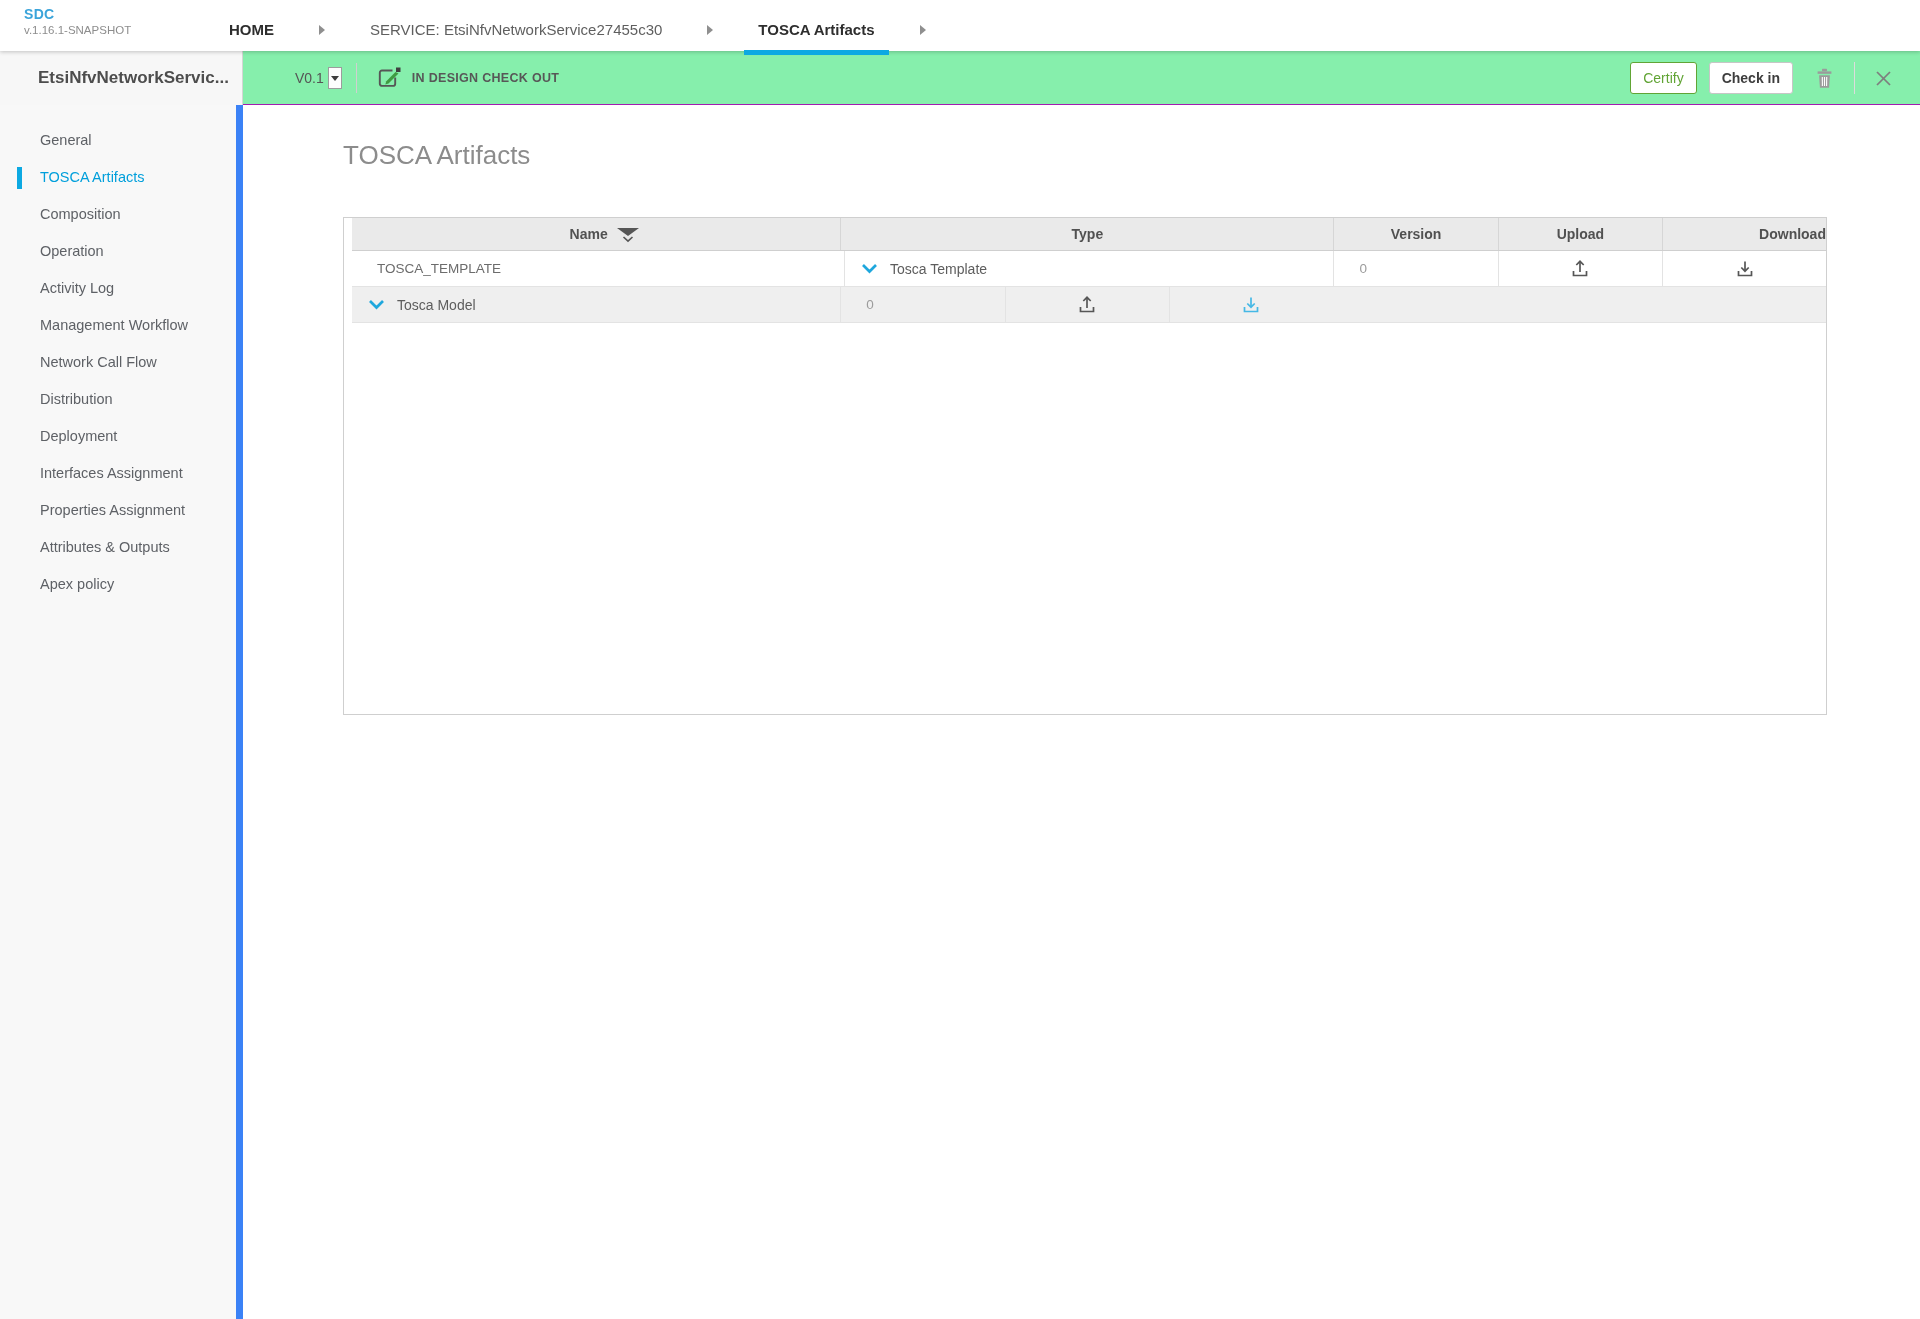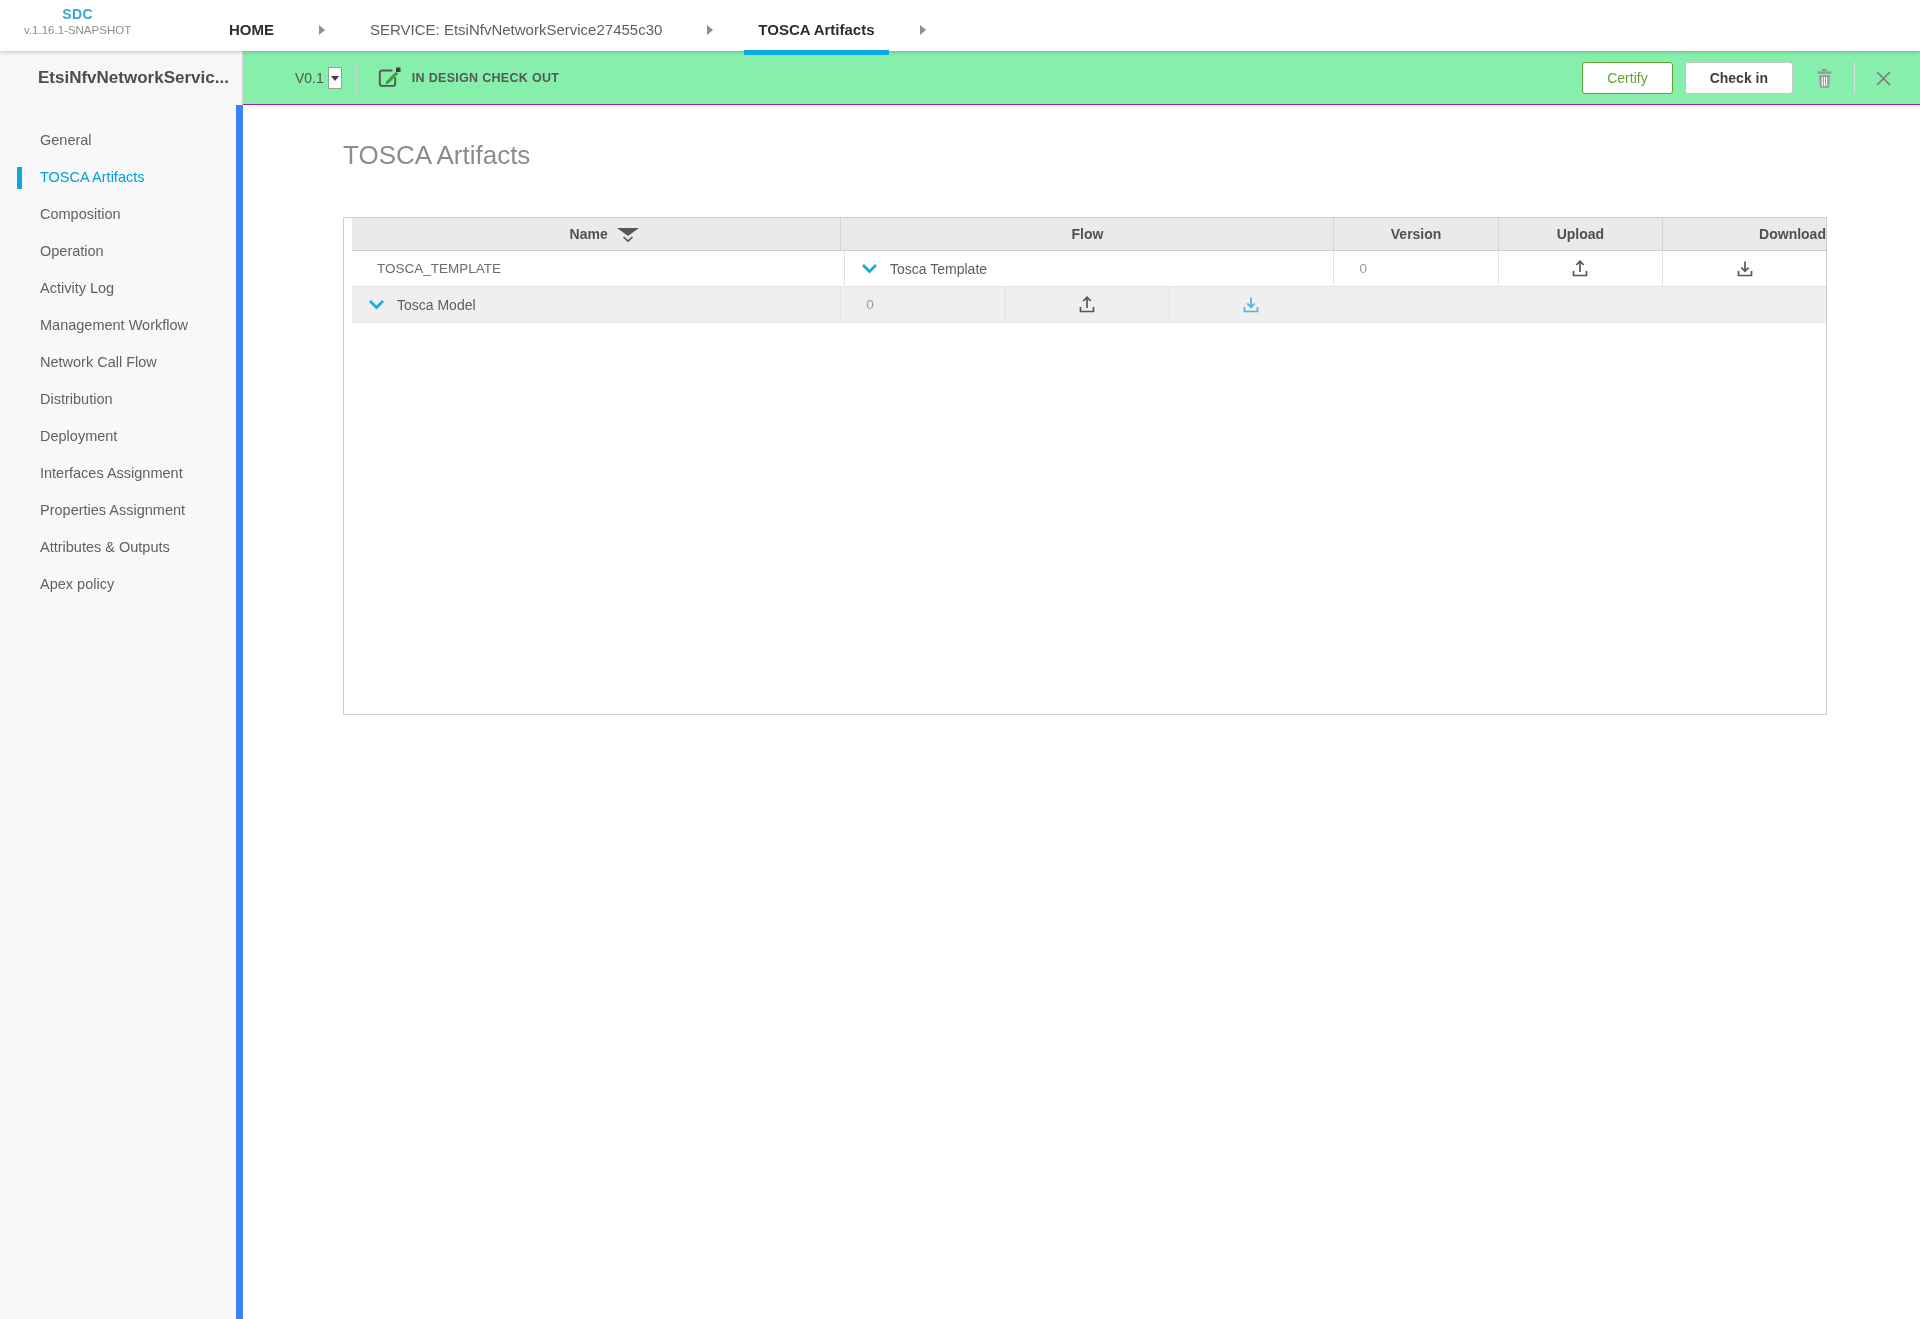--- a/index.html
+++ b/index.html
@@ -1,42 +1,42 @@
 <!DOCTYPE html>
 <html><head>
 <meta charset="utf-8">
 <style>
   * { margin:0; padding:0; box-sizing:border-box; }
   html,body { width:1920px; height:1319px; background:#fff; font-family:"Liberation Sans","DejaVu Sans",sans-serif; overflow:hidden; }
 
   
   .topbar { position:absolute; left:0; top:0; width:1920px; height:51px; background:#fff; box-shadow:0 1px 4px rgba(0,0,0,.22); z-index:30; display:flex; align-items:stretch; }
   .logo-block { position:absolute; left:24px; top:6px; }
-  .logo-title { color:#3aa4da; font-size:14px; font-weight:bold; letter-spacing:.3px;text-align:center; }
+  .logo-title { color:#3aa4da; font-size:14px; font-weight:bold; letter-spacing:.3px; }
   .logo-version { color:#8d8d8d; font-size:11.5px; margin-top:2px; }
   .crumbs { position:absolute; left:215px; top:0; height:59px; display:flex; align-items:center;gap:17px; }
   .crumb { font-size:15px; color:#5f5f5f; padding:0 14px; height:51px; display:flex; align-items:center; position:relative; cursor:pointer; }
   .crumb.strong { font-weight:bold; color:#2e2e2e; }
   .crumb.active { font-weight:bold; color:#2e2e2e; }
   .crumb.active::after { content:""; position:absolute; left:0; right:0; bottom:0; height:5px; background:#0da9e2; }
   .crumb-arrow { width:0; height:0; border-left:6px solid #8f8f8f; border-top:5px solid transparent; border-bottom:5px solid transparent; margin:0 14px; }
 
   
   .wsheader { position:absolute; left:0; top:51px; width:1920px; height:54px; background:#86efac; border-bottom:1px solid #a21caf; z-index:20; }
   .entity-head { position:absolute; left:0; top:0; width:243px; height:54px; background:#f7f7f7; border-right:1px solid #d5d5d5; display:flex; align-items:center; }
   .entity-name { font-size:17px; font-weight:bold; color:#4d4d4d; padding-left:38px; white-space:nowrap; }
   .ws-left { position:absolute; left:295px; top:0; height:54px; display:flex; align-items:center; }
   .version-label { font-size:14px; color:#555; }
   .version-dd { width:14px; height:22px; border:1px solid #9c9c9c; background:#fdfdfd; margin-left:4px; display:flex; align-items:center; justify-content:center; cursor:pointer; }
   .version-dd .tri { width:0; height:0; border-left:4px solid transparent; border-right:4px solid transparent; border-top:5px solid #3c3c3c; }
   .ws-divider { width:1px; height:30px; background:#d0d0d0; margin:0 18px 0 14px; }
   .status-icon { margin-right:10px; display:flex; align-items:center; }
   .status-label { font-size:12.5px; font-weight:bold; color:#575757; letter-spacing:.3px; }
   .ws-right { position:absolute; right:22px; top:0; height:54px; display:flex; align-items:center; }
-  .btn { height:32px; border-radius:3px; background:#fff; font-size:14px; padding:0 24px; cursor:pointer; display:flex; align-items:center; font-family:inherit; }
+  .btn { height:32px; border-radius:3px; background:#fff; font-size:14px; padding:0 12px; cursor:pointer; display:flex; align-items:center; font-family:inherit; }
   .btn-certify { border:1px solid #61a435; color:#61a435; margin-right:12px; }
   .btn-checkin { border:1px solid #c6c6c6; color:#3d3d3d; font-weight:bold; margin-right:16px; }
   .icon-btn { background:none; border:none; cursor:pointer; display:flex; align-items:center; padding:6px; }
   .ws-right .v-sep { width:1px; height:32px; background:#dcdcdc; margin:0 14px; }
 
   
   .sidebar { position:absolute; left:0; top:105px; width:243px; height:1214px; background:#f8f8f8; border-right:7px solid #3b82f6; padding-top:17px; }
   .side-item { position:relative; height:37px; line-height:37px; padding-left:40px; font-size:14.5px; color:#5e6166; cursor:pointer; white-space:nowrap; }
   .side-item.active { color:#009fdb; }
   .side-item.active::before { content:""; position:absolute; left:17px; top:8px; width:5px; height:22px; background:#0da9e2; }
@@ -152,21 +152,21 @@
       <div class="hcell c-name">
         <span>Name</span>
         <span class="sort-wrap">
           <span class="sort-tri"></span>
           <svg width="12" height="7" viewBox="0 0 12 7">
               <polyline points="1.5,1 6,5.2 10.5,1" fill="none" stroke="#565656" stroke-width="1.6"></polyline>
             </svg>
         </span>
       </div>
       <div class="hcell c-type" style="justify-content:center; padding-left:0;">
-          <span>Flow</span>
+          <span>Type</span>
         </div>
       <div class="hcell c-version" style="justify-content:center; padding-left:0;">
           <span>Version</span>
         </div>
       <div class="hcell c-upload">
           <span>Upload</span>
         </div>
       <div class="hcell c-download">
           <span>Download</span>
         </div>

